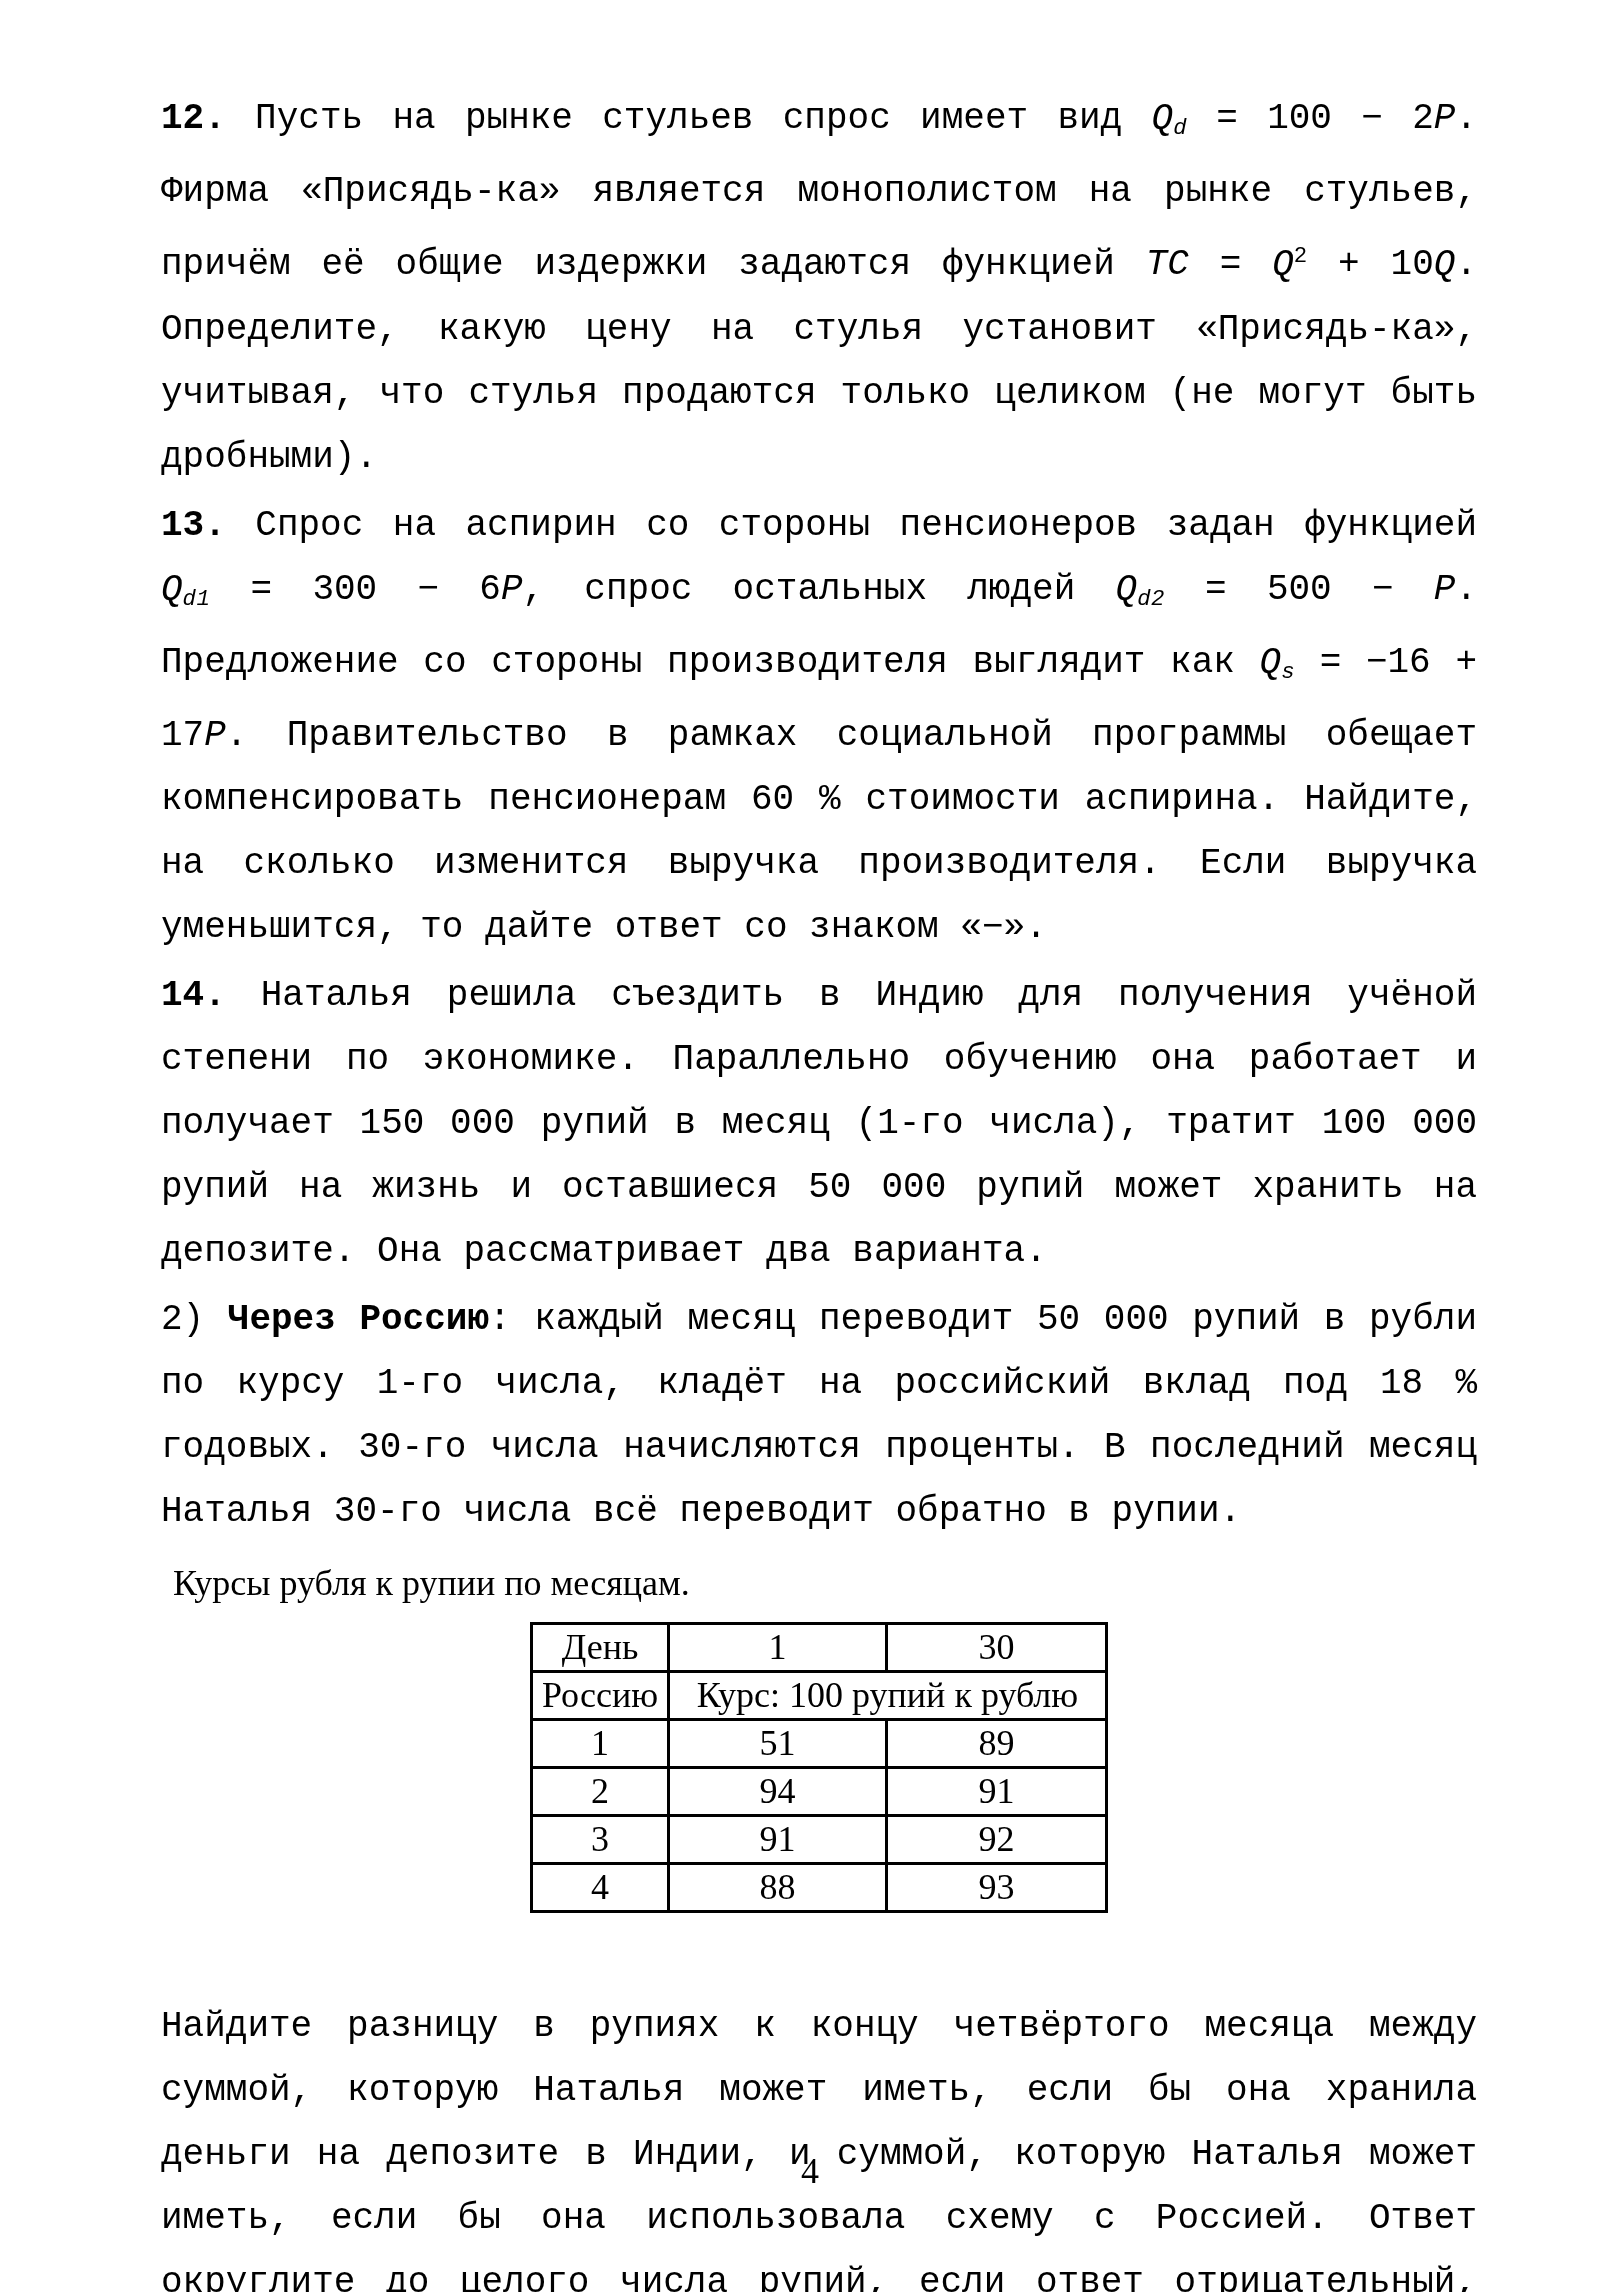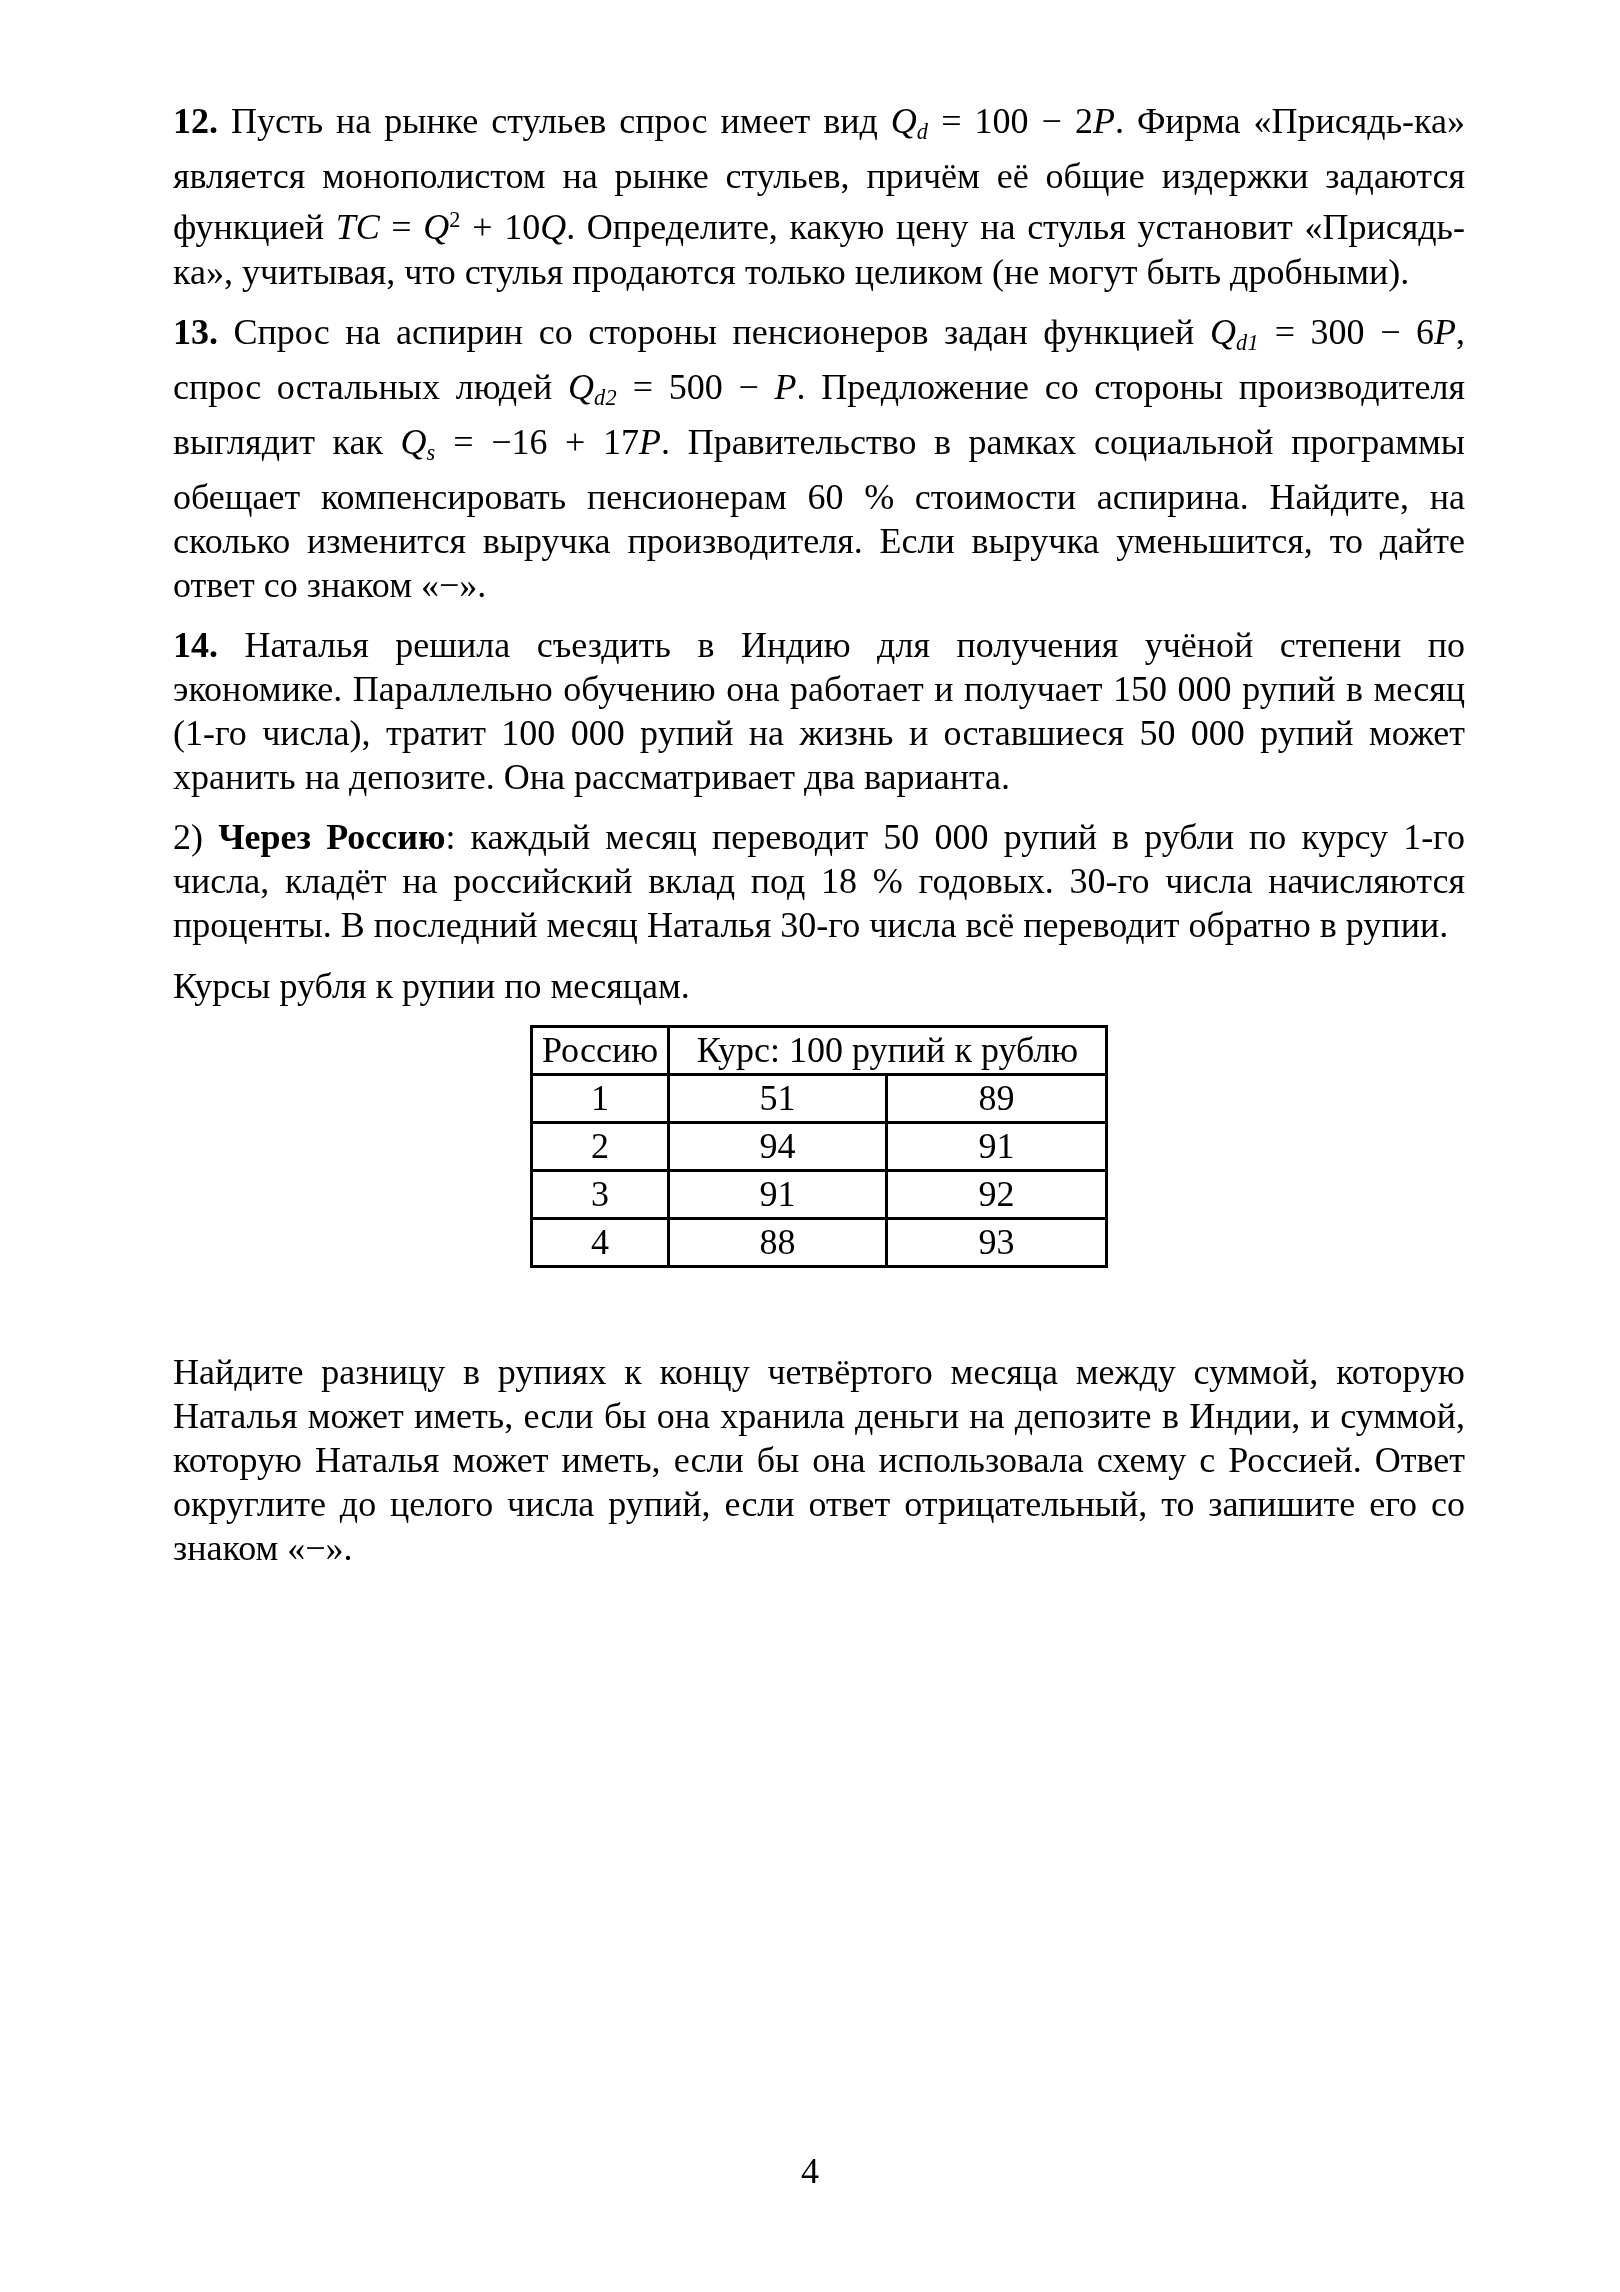--- a/index.html
+++ b/index.html
@@ -17,23 +17,24 @@
     font-size: 36px;
   }
   .content {
     padding: 83px 139px 0 157px;
   }
   .hdr {
     text-align: center;
     line-height: 47px;
   }
   p.para {
-    margin: 16px;
+    margin: 4px;
     text-align: justify;
-    line-height: 44px;
+    line-height: 64px;
+    font-family: Liberation Mono, monospace;
   }
   .gap-lg { margin-top: 47px; }
   .gap-md { margin-top: 39px; }
   .seg-b { font-weight: bold; }
   .seg-i { font-style: italic; }
   .seg-sub {
     font-style: italic;
     font-size: 0.62em;
     vertical-align: -0.28em;
     letter-spacing: 0.02em;
@@ -96,20 +97,25 @@
   <p class="caption-line gap-lg">Курсы рубля к рупии по месяцам.</p>
 
   <table class="rates">
     <colgroup>
       <col class="col-month">
       <col class="col-d1">
       <col class="col-d30">
     </colgroup>
     <tbody>
       <tr>
+        <td>День</td>
+        <td>1</td>
+        <td>30</td>
+      </tr>
+      <tr>
         <td>Россию</td>
         <td colspan="2">Курс: 100 рупий к рублю</td>
       </tr>
       <tr>
         <td>1</td>
         <td>51</td>
         <td>89</td>
       </tr>
       <tr>
         <td>2</td>

